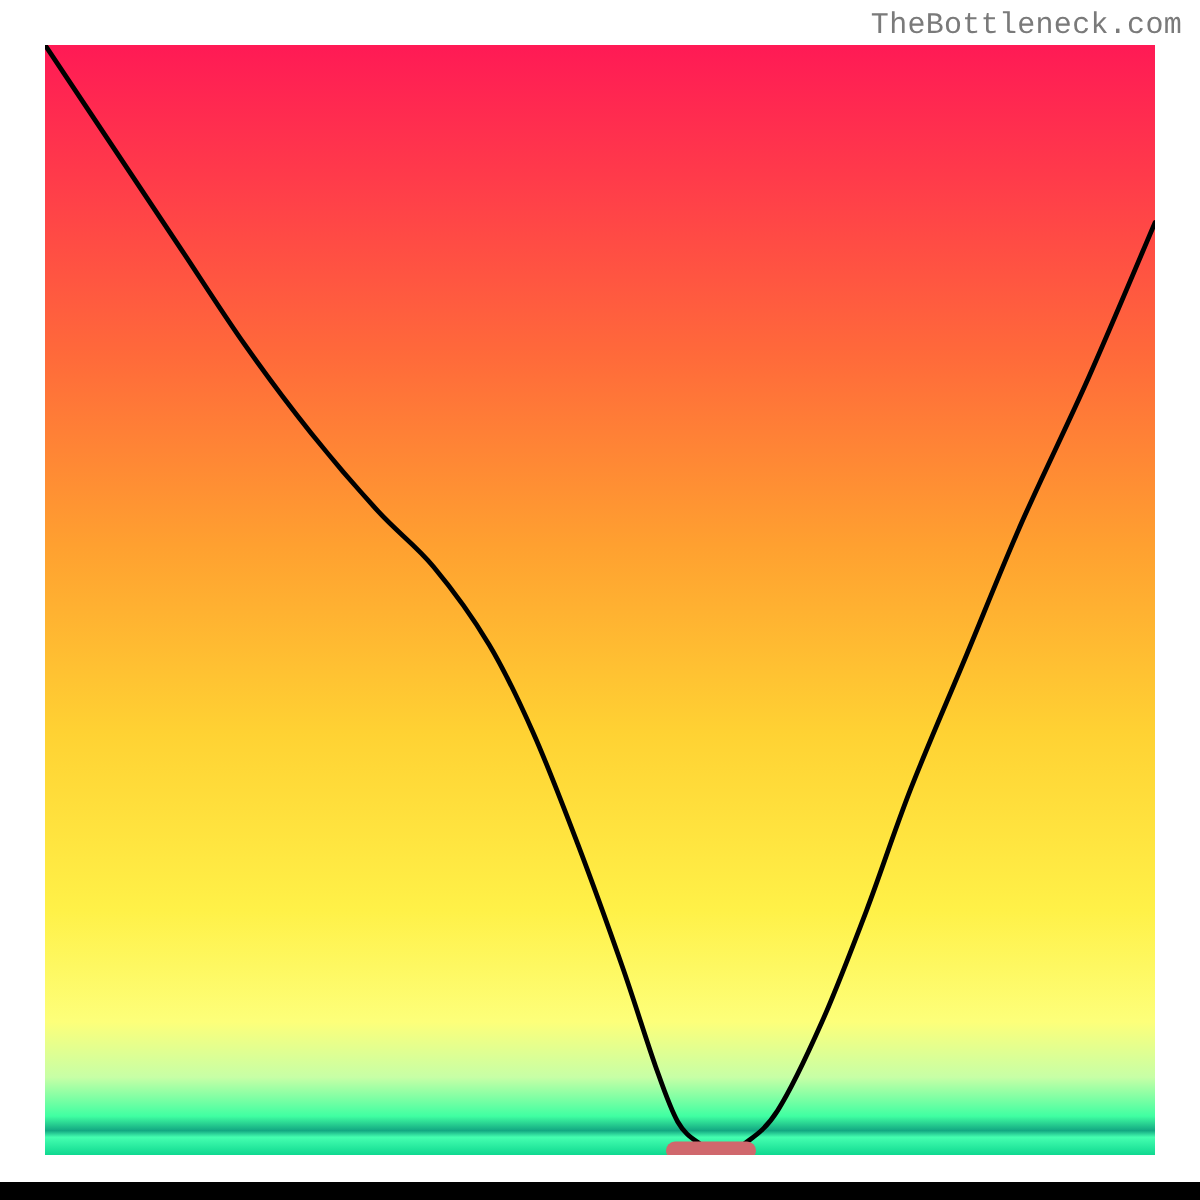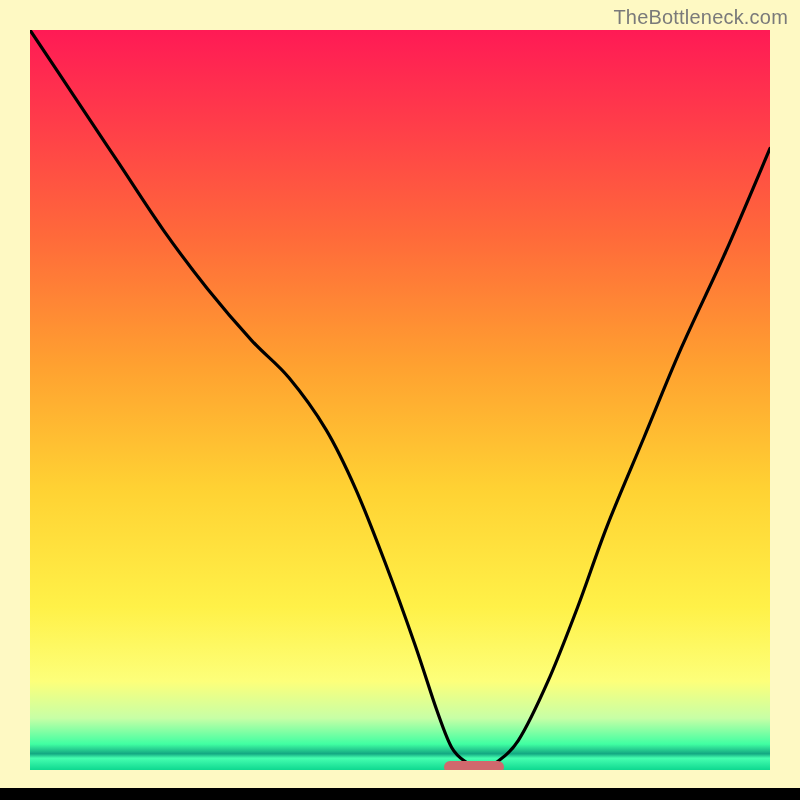--- a/index.html
+++ b/index.html
@@ -8,21 +8,22 @@
     width: 800px;
     height: 800px;
     overflow: hidden;
     background: #000;
     font-family: Arial, Helvetica, sans-serif;
   }
   .stage {
     position: relative;
     width: 800px;
     height: 788px;
-    background: #fef9c3;
+    background: #ffffff;
+    font-family: Liberation Mono, monospace;
   }
   .plot-area {
     position: absolute;
     left: 30px;
     top: 30px;
     width: 740px;
     height: 740px;
     overflow: hidden;
   }
   .gradient {

